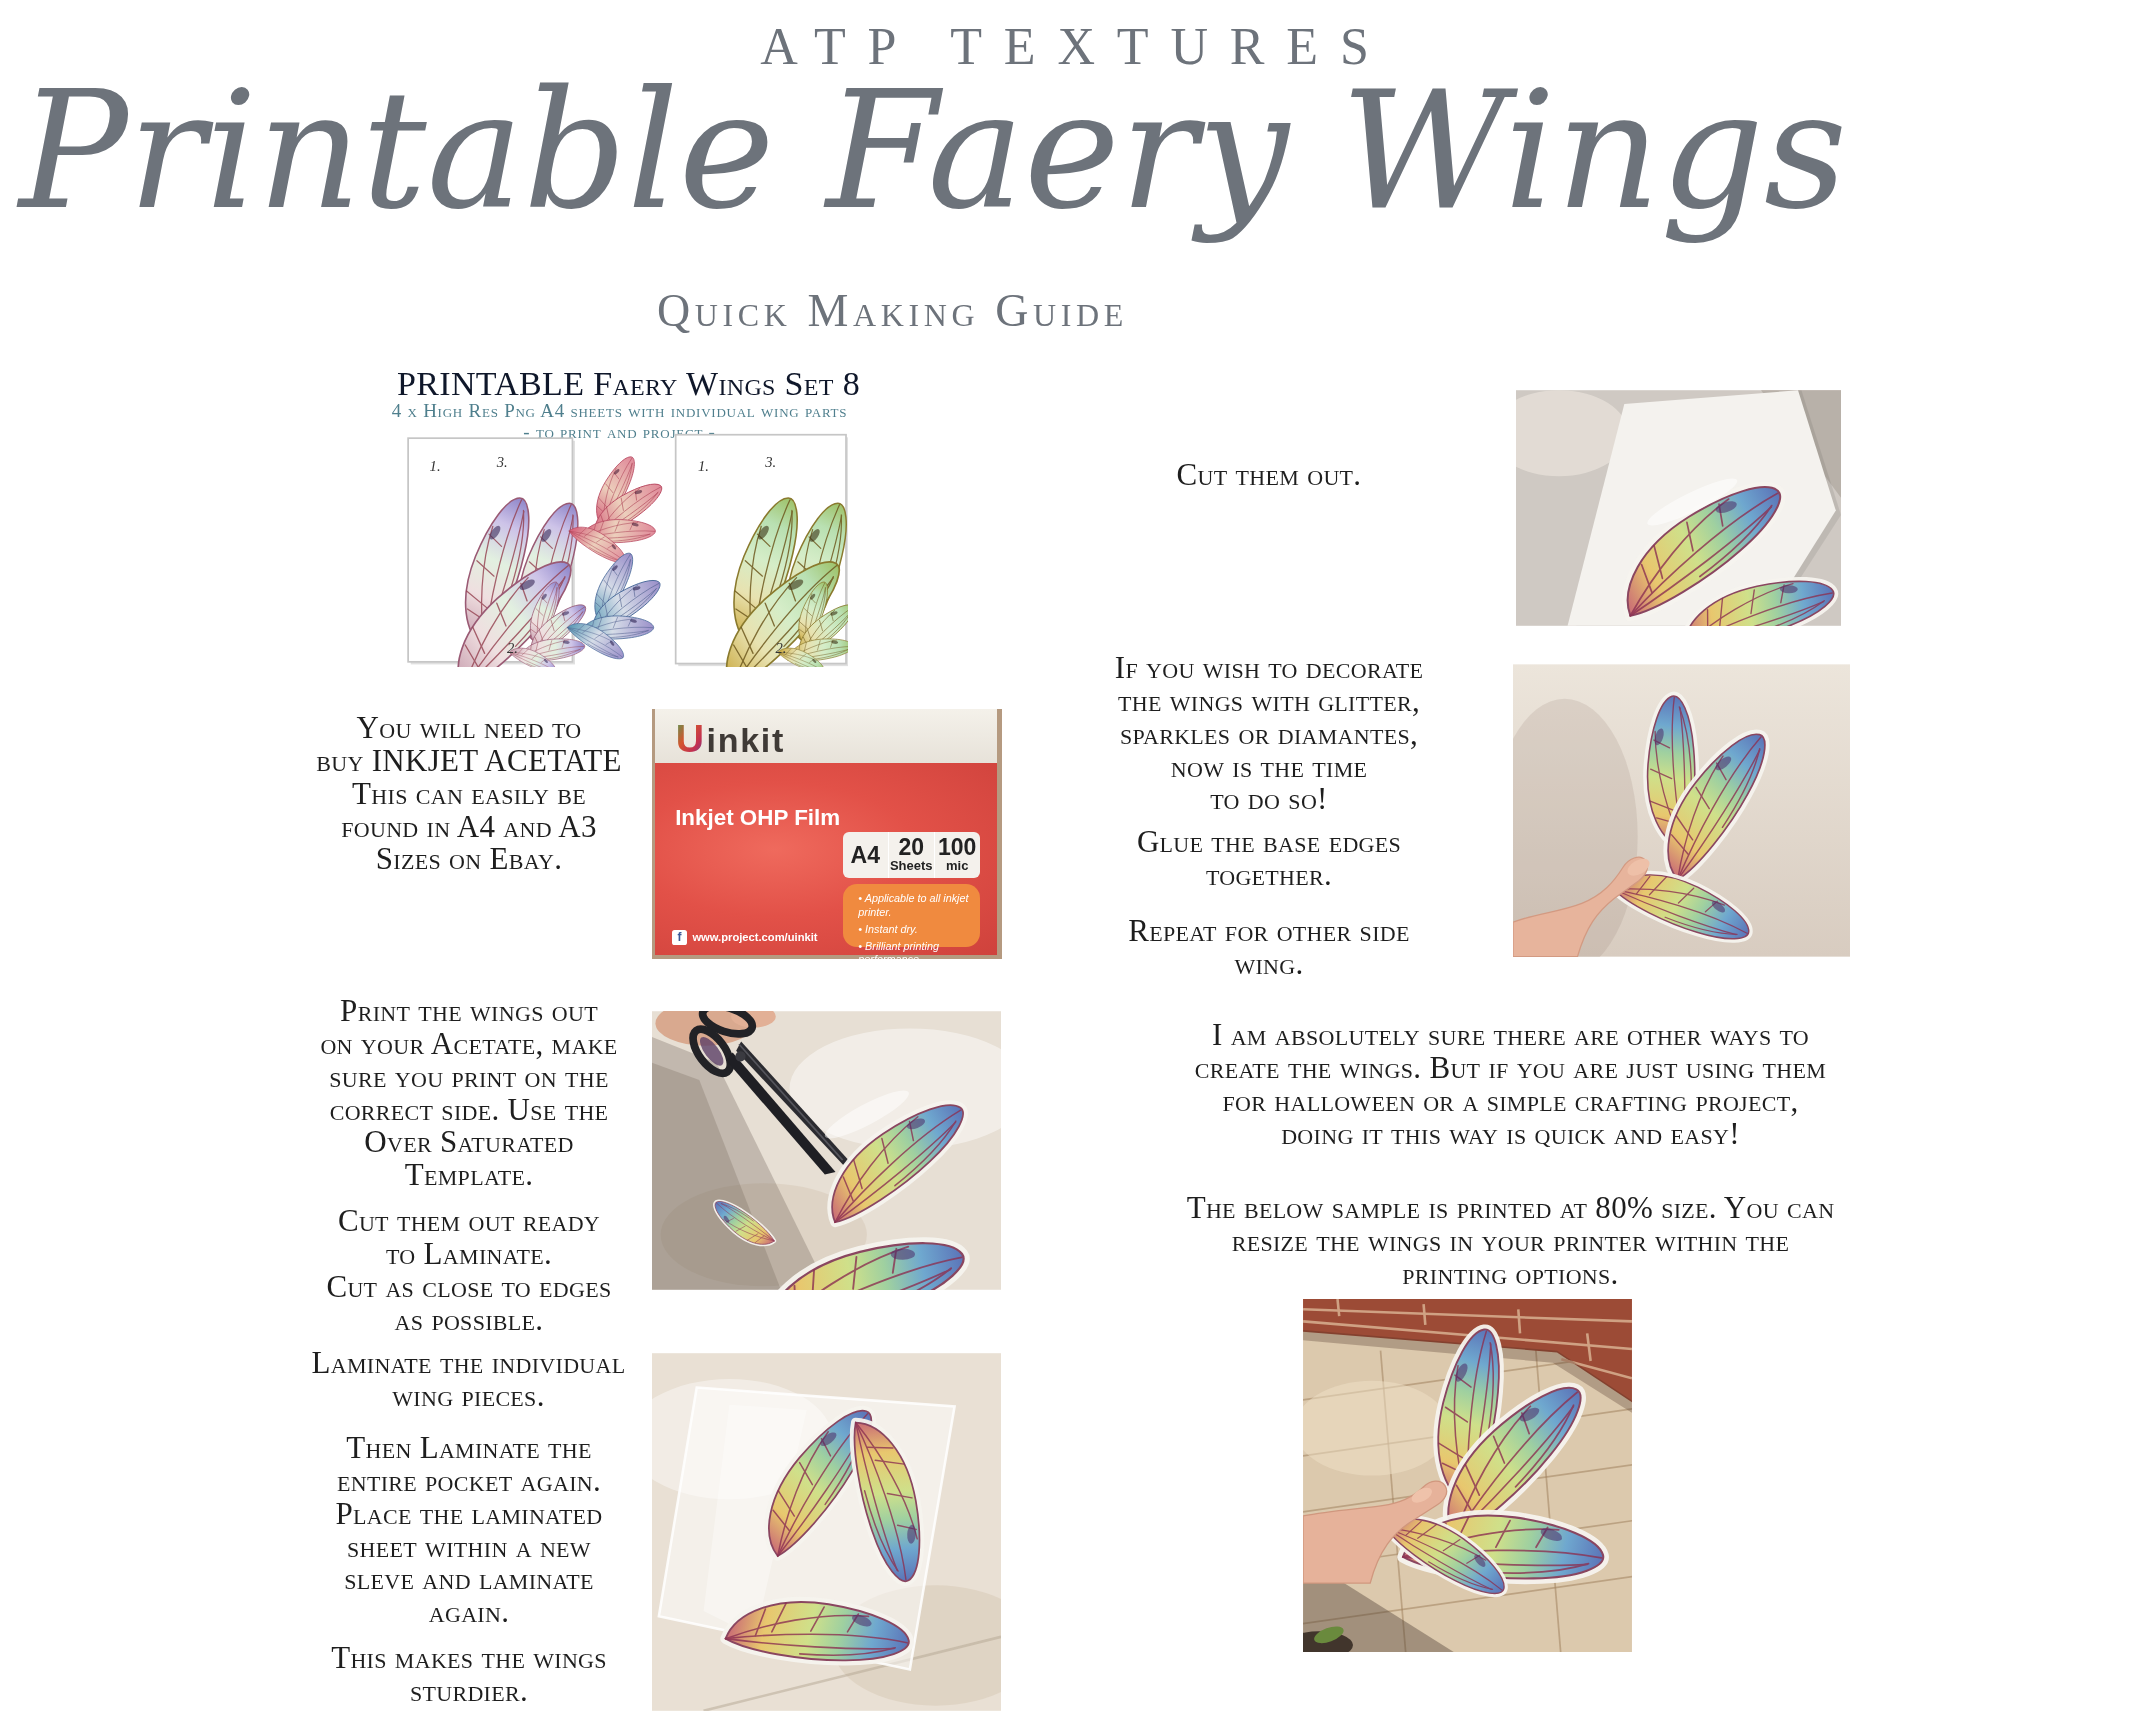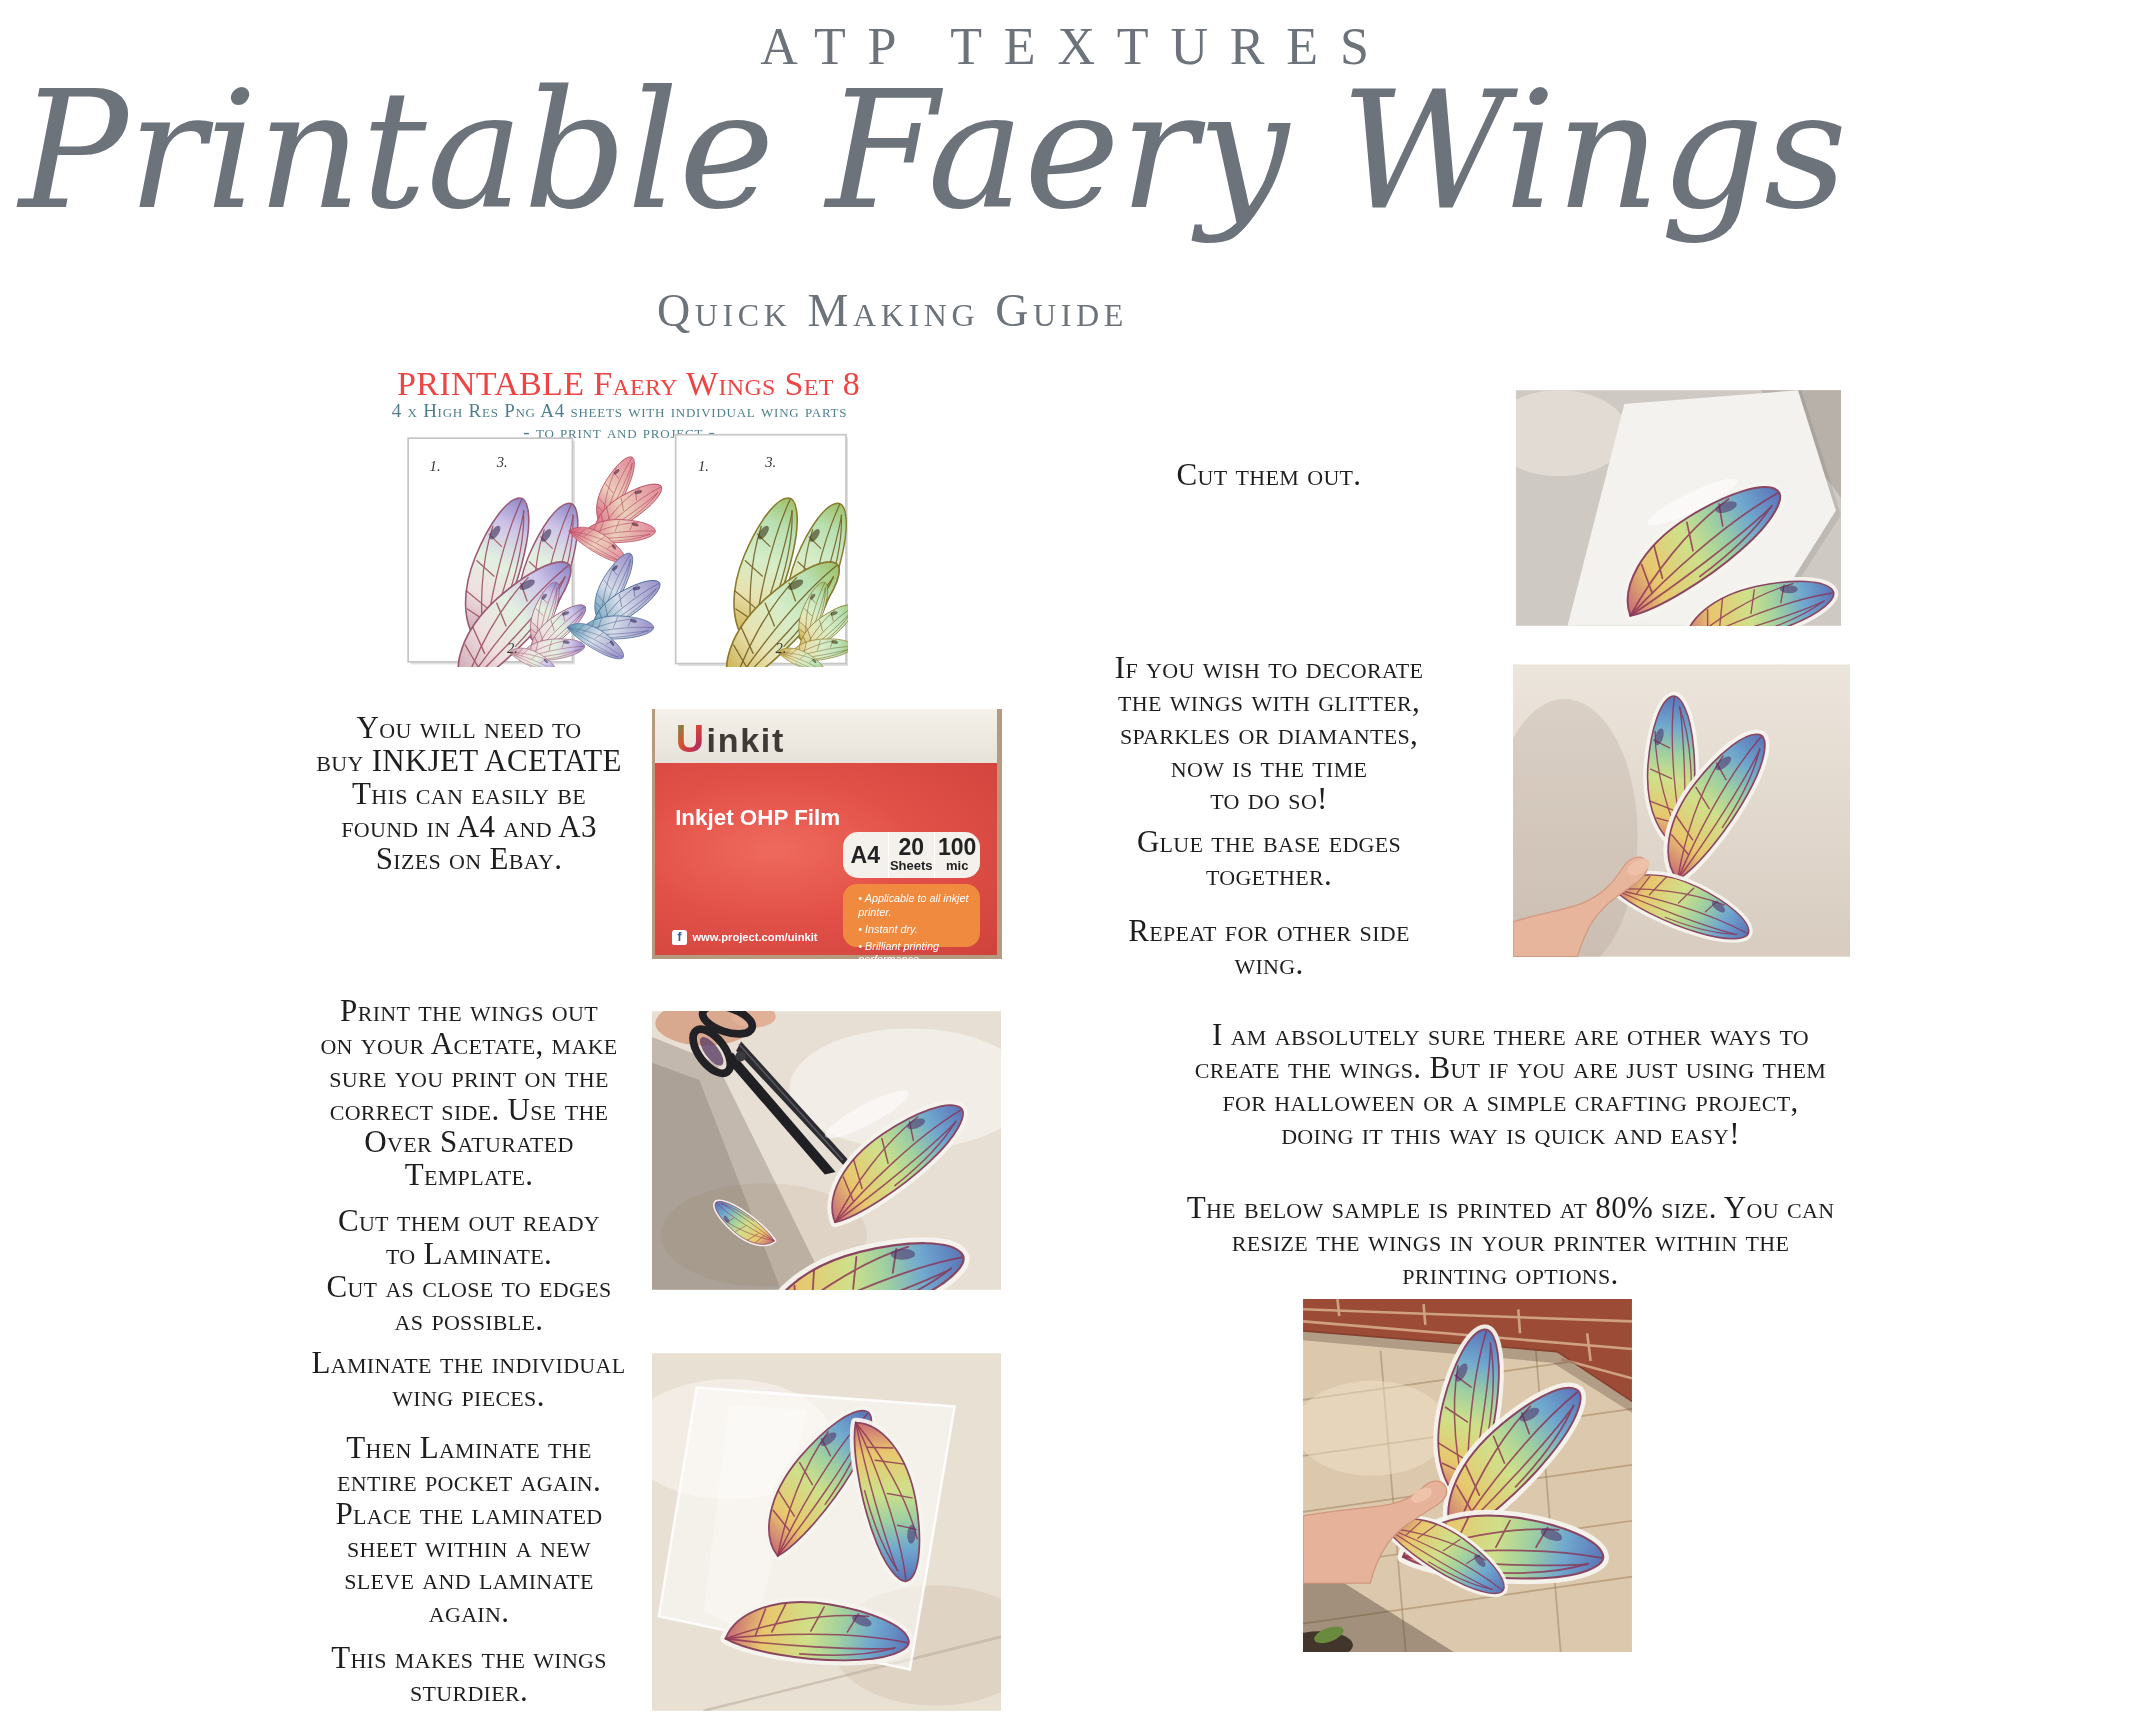--- a/index.html
+++ b/index.html
@@ -20,21 +20,21 @@
     font-size:162px;line-height:1.25;color:#6d737b;
   }
   .guide-sub{
     top:284px;left:0;width:1785px;text-align:center;
     font-size:46px;letter-spacing:0.10em;color:#6d737b;font-variant:small-caps;
   }
 
   
   .set8-head{
     left:379px;top:365px;width:499px;text-align:center;
-    font-size:34px;color:#ef4444;font-variant:small-caps;letter-spacing:0.01em;
+    font-size:34px;color:#0f172a;font-variant:small-caps;letter-spacing:0.01em;
   }
   .set8-sub{
     left:370px;top:401px;width:499px;text-align:center;
     font-size:19px;line-height:1.05;color:#4f7f8d;font-variant:small-caps;
     letter-spacing:0.04em;white-space:pre-line;
   }
 
   
   .step{
     font-size:31px;line-height:1.06;color:#1e1e1e;text-align:center;
@@ -48,21 +48,21 @@
   
   .uinkit-photo{background:#b59a80;}
   .pkg{position:absolute;left:2.6px;right:5.2px;top:0;bottom:4.3px;}
   .pkg-top{position:absolute;left:0;right:0;top:0;height:22%;
     background:linear-gradient(180deg,#f4f1ea,#e7e2d9);}
   .pkg-body{position:absolute;left:0;right:0;top:22%;bottom:0;
     background:radial-gradient(ellipse at 35% 45%, #ef6a5d 0%, #e25148 45%, #cf423c 100%);}
   .pkg-name{position:absolute;left:6%;top:22%;
     font-family:"Liberation Sans", sans-serif;font-size:22.4px;font-weight:bold;color:#ffffff;}
   .spec{position:absolute;left:55%;top:36%;width:40%;height:24%;
-    background:#f4f1ec;border-radius:15px;display:flex;overflow:hidden;
+    background:#f4f1ec;border-radius:6px;display:flex;overflow:hidden;
     font-family:"Liberation Sans", sans-serif;color:#222;}
   .spec .cell{flex:1;display:flex;flex-direction:column;align-items:center;justify-content:center;border-right:1.7px solid #fff;}
   .spec .cell:last-child{border-right:none;}
   .spec .big{font-size:23px;font-weight:bold;line-height:1;}
   .spec .small{font-size:13px;font-weight:bold;line-height:1.1;}
   .orange{position:absolute;left:55%;top:63%;width:40%;height:33%;
     background:#f08a3f;border-radius:14px;color:#fff;
     font-family:"Liberation Sans", sans-serif;font-size:10.8px;font-style:italic;}
   .orange ul{margin:8.6px 0 0 5.2px;padding:0 3.4px 0 10.3px;list-style:none;}
   .orange li{margin-bottom:3.4px;line-height:1.25;}

